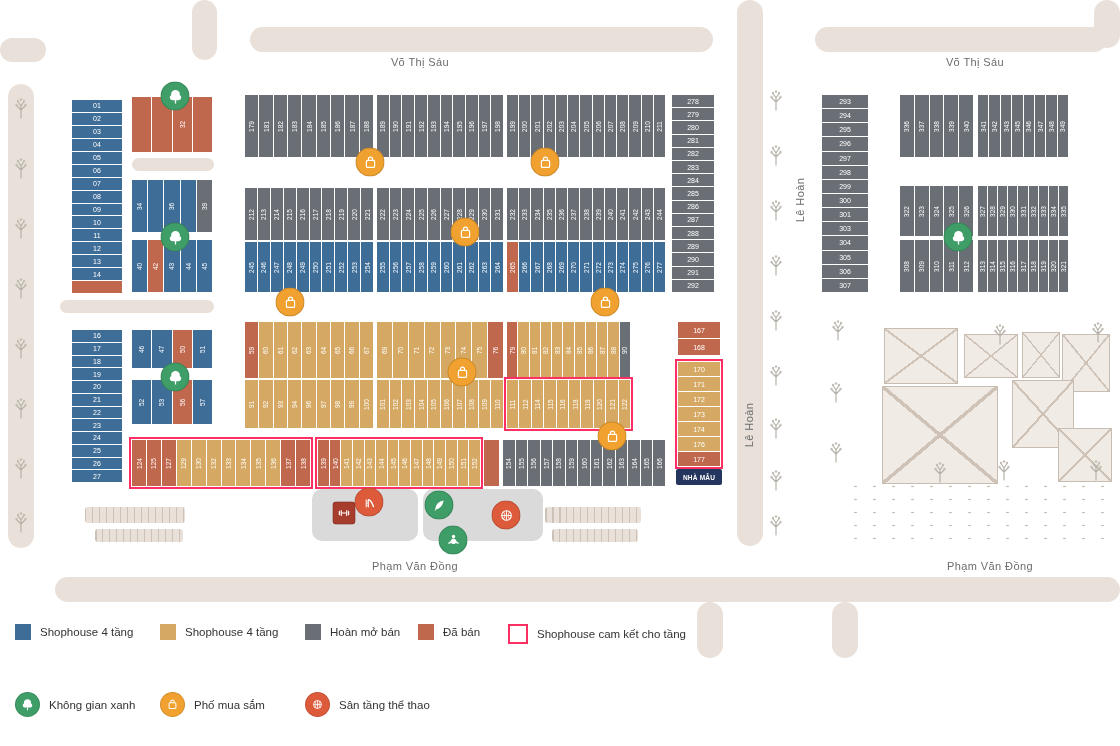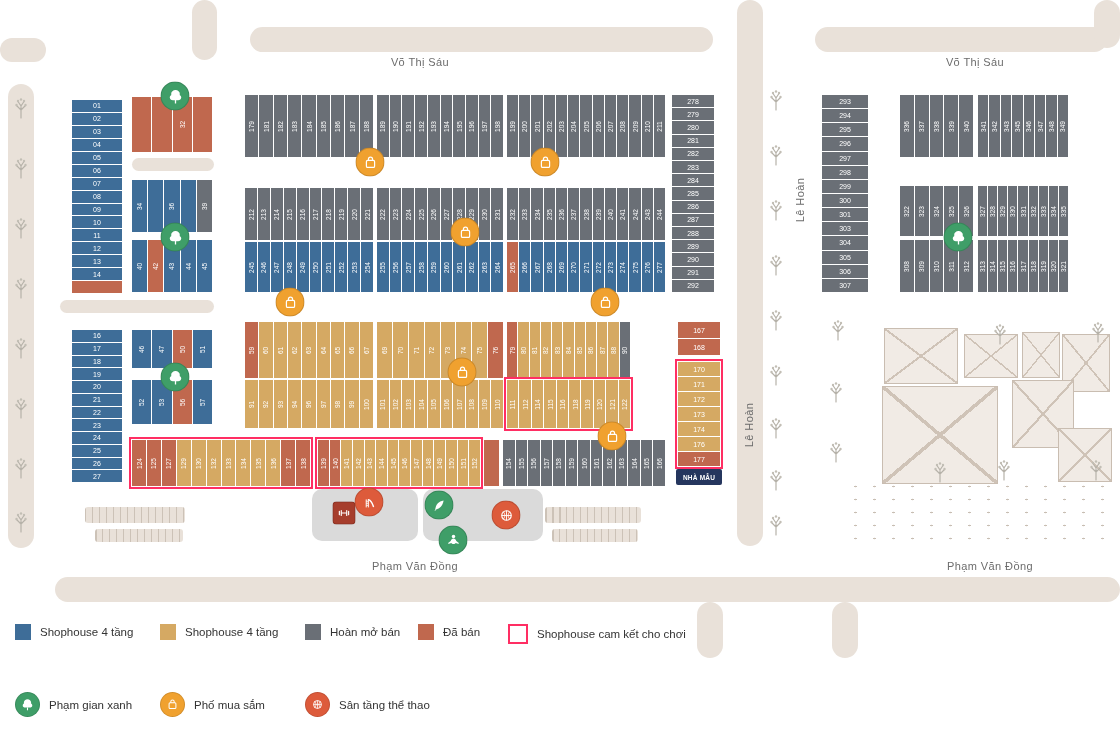--- a/index.html
+++ b/index.html
@@ -100,30 +100,30 @@
   <div class="li" style="left:305px;top:624px">
     <span class="sw" style="background: rgb(106, 111, 118);"></span>
     <span class="lt">Hoàn mở bán</span>
   </div>
   <div class="li" style="left:418px;top:624px">
     <span class="sw" style="background: rgb(192, 104, 78);"></span>
     <span class="lt">Đã bán</span>
   </div>
   <div class="li" style="left:508px;top:624px">
     <span class="sw" style="background: rgb(255, 255, 255); border: 2.5px solid rgb(255, 46, 99);"></span>
-    <span class="lt">Shophouse cam kết cho chơi</span>
+    <span class="lt">Shophouse cam kết cho tầng</span>
   </div>
 
   <div class="li" style="left:15px;top:692px">
     <span class="cw" style="background: rgb(63, 158, 104);">
       <svg width="15" height="15" viewBox="0 0 22 22">
           <use href="#i-tree"></use>
         </svg>
     </span>
-    <span class="lt">Phạm gian xanh</span>
+    <span class="lt">Không gian xanh</span>
   </div>
   <div class="li" style="left:160px;top:692px">
     <span class="cw" style="background: rgb(240, 161, 47);">
       <svg width="15" height="15" viewBox="0 0 22 22">
           <use href="#i-bag"></use>
         </svg>
     </span>
     <span class="lt">Phố mua sắm</span>
   </div>
   <div class="li" style="left:305px;top:692px">

